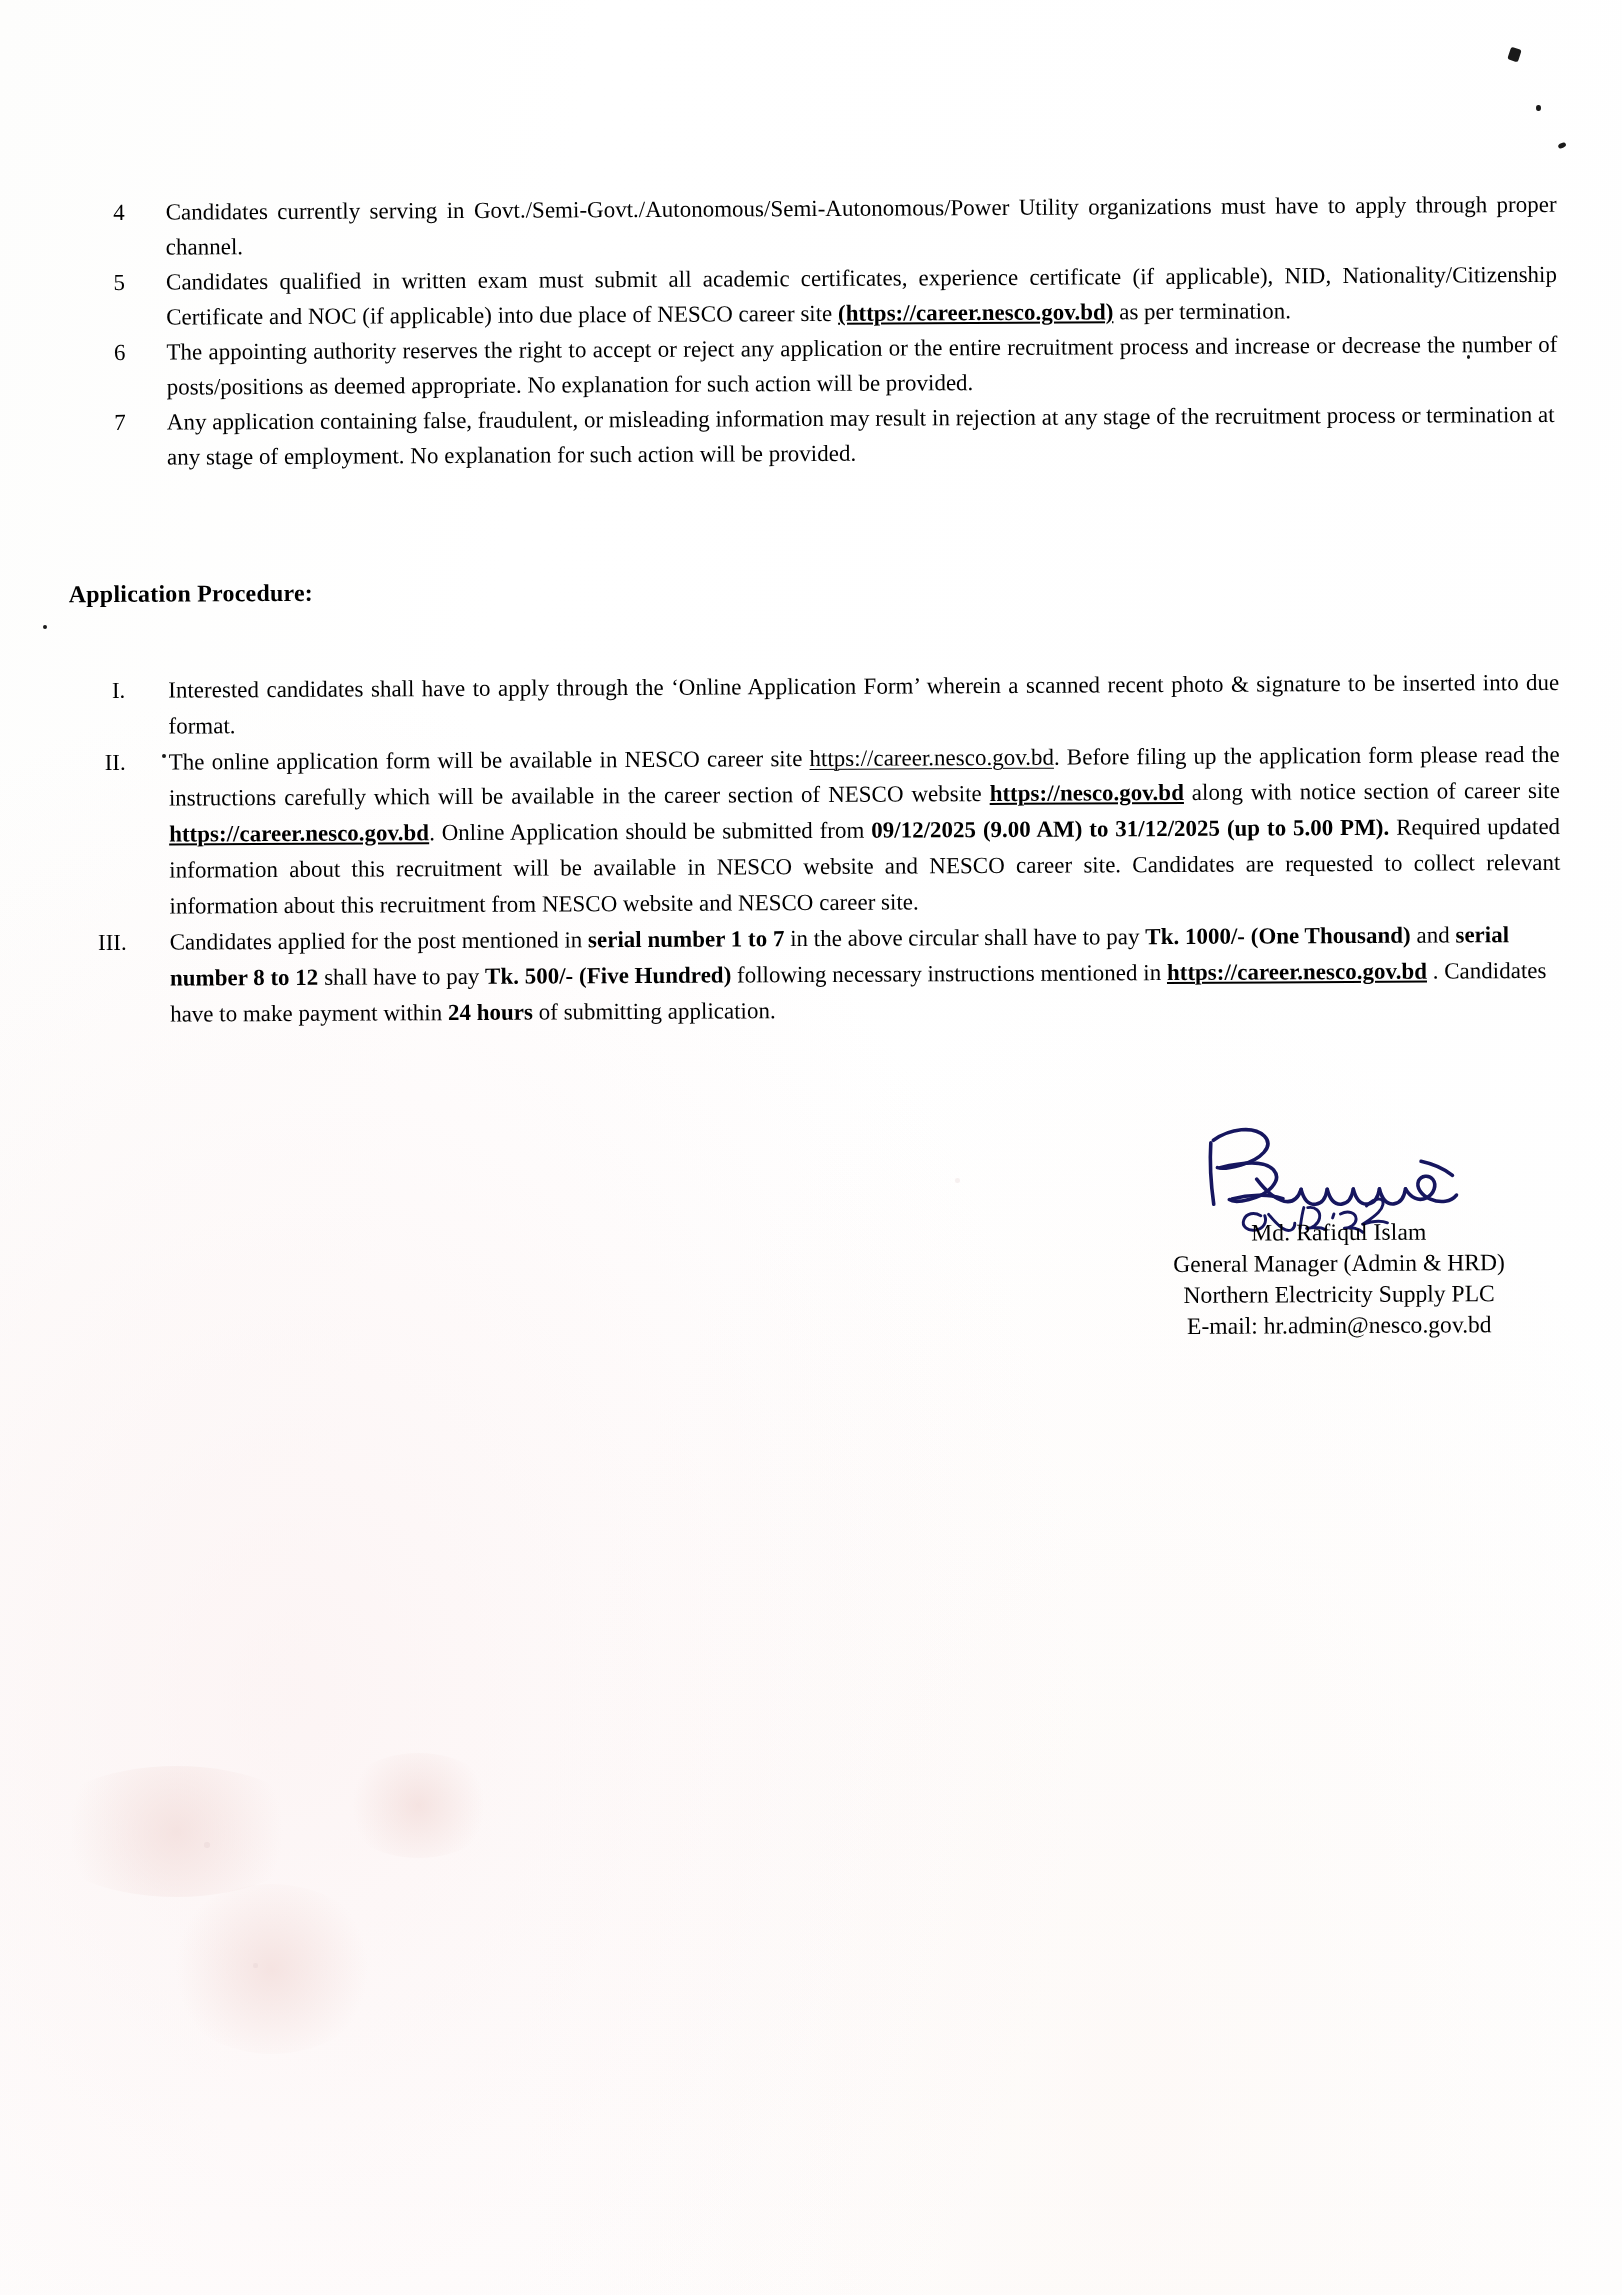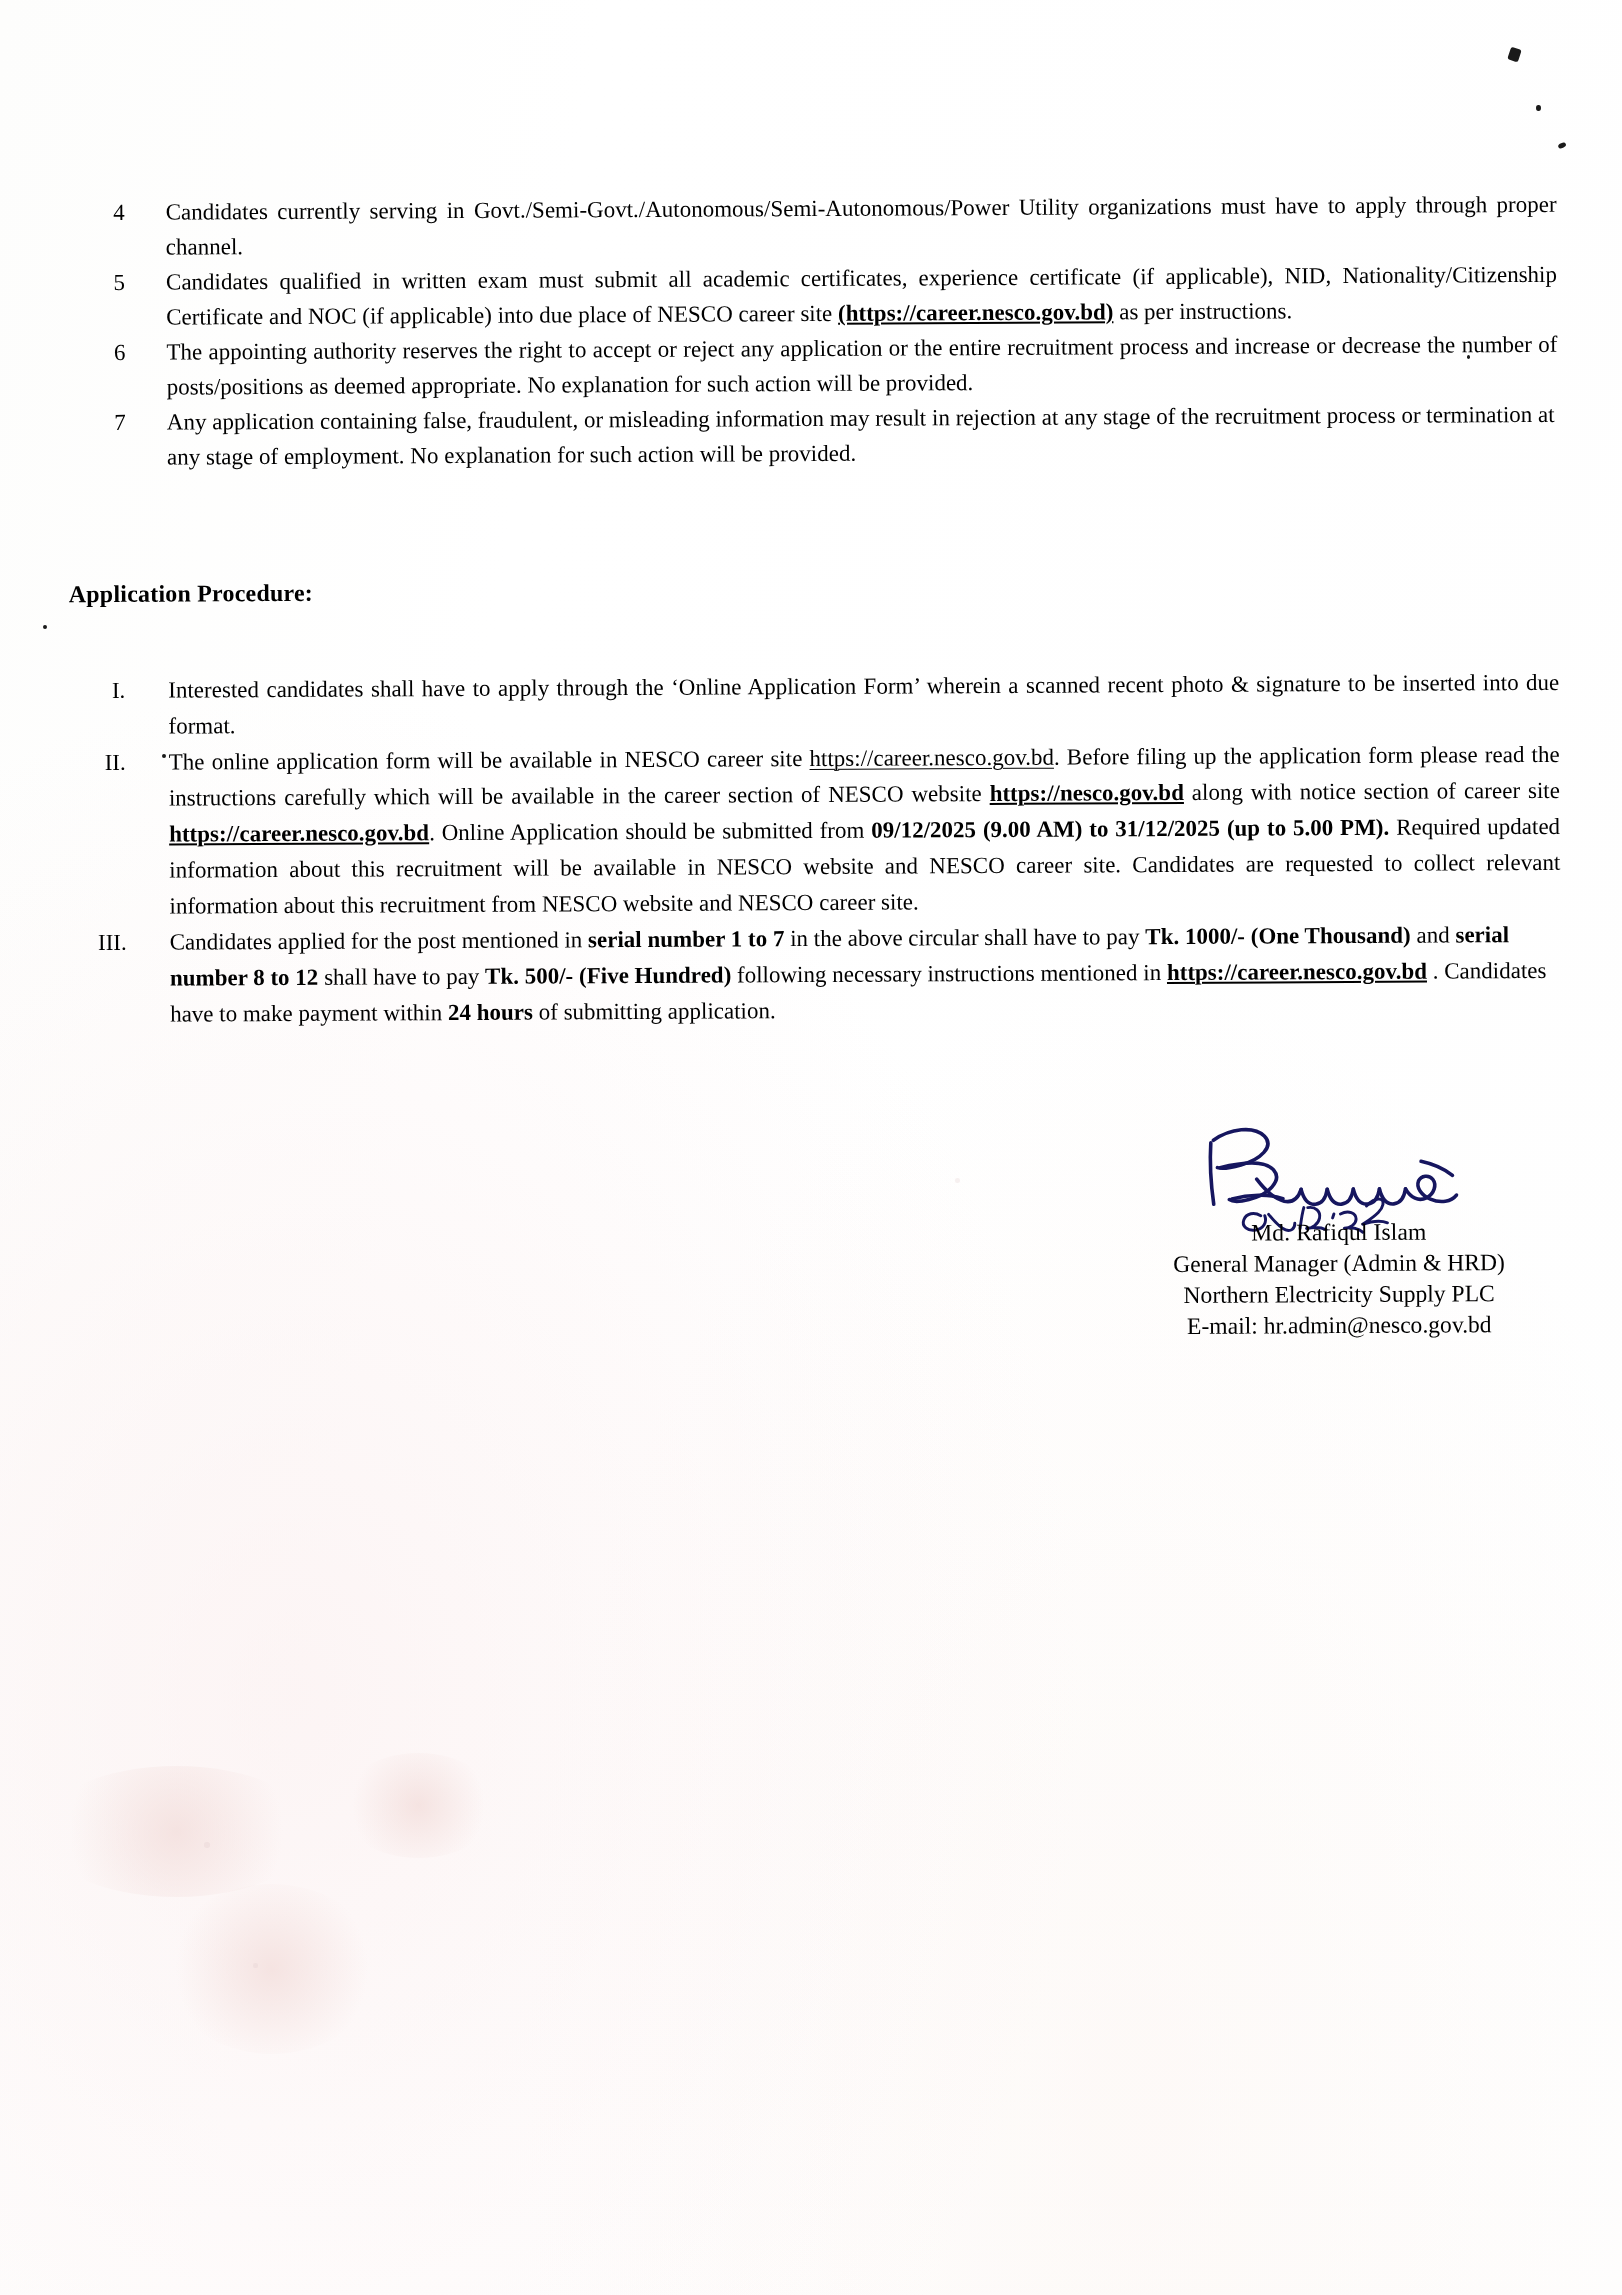--- a/index.html
+++ b/index.html
@@ -94,21 +94,21 @@
 <div id="paper">
   <div id="skew">
 
     <div id="block-numbers" class="numlist">
         <div class="nrow">
           <div class="nnum">4</div>
           <div class="nbody"><span>Candidates currently serving in Govt./Semi-Govt./Autonomous/Semi-Autonomous/Power Utility organizations must have to apply through proper channel.</span></div>
         </div>
         <div class="nrow">
           <div class="nnum">5</div>
-          <div class="nbody"><span>Candidates qualified in written exam must submit all academic certificates, experience certificate (if applicable), NID, Nationality/Citizenship Certificate and NOC (if applicable) into due place of NESCO career site </span><span class="bu">(https://career.nesco.gov.bd)</span><span> as per instructions.</span></div>
+          <div class="nbody"><span>Candidates qualified in written exam must submit all academic certificates, experience certificate (if applicable), NID, Nationality/Citizenship Certificate and NOC (if applicable) into due place of NESCO career site </span><span class="bu">(https://career.nesco.gov.bd)</span><span> as per termination.</span></div>
         </div>
         <div class="nrow">
           <div class="nnum">6</div>
           <div class="nbody"><span>The appointing authority reserves the right to accept or reject any application or the entire recruitment process and increase or decrease the number of posts/positions as deemed appropriate. No explanation for such action will be provided.</span></div>
         </div>
         <div class="nrow">
           <div class="nnum">7</div>
           <div class="nbody last"><span>Any application containing false, fraudulent, or misleading information may result in rejection at any stage of the recruitment process or termination at any stage of employment. No explanation for such action will be provided.</span></div>
         </div>
       </div>

